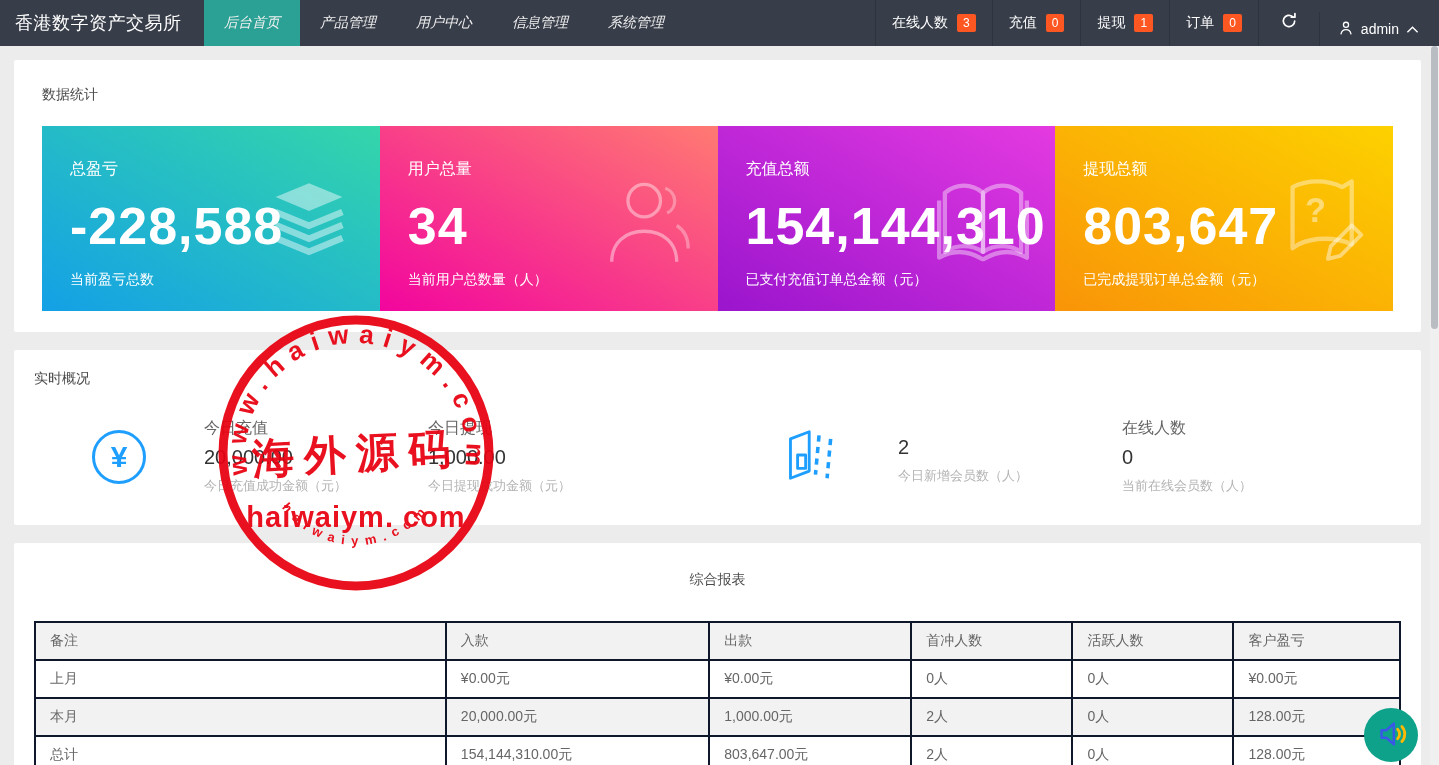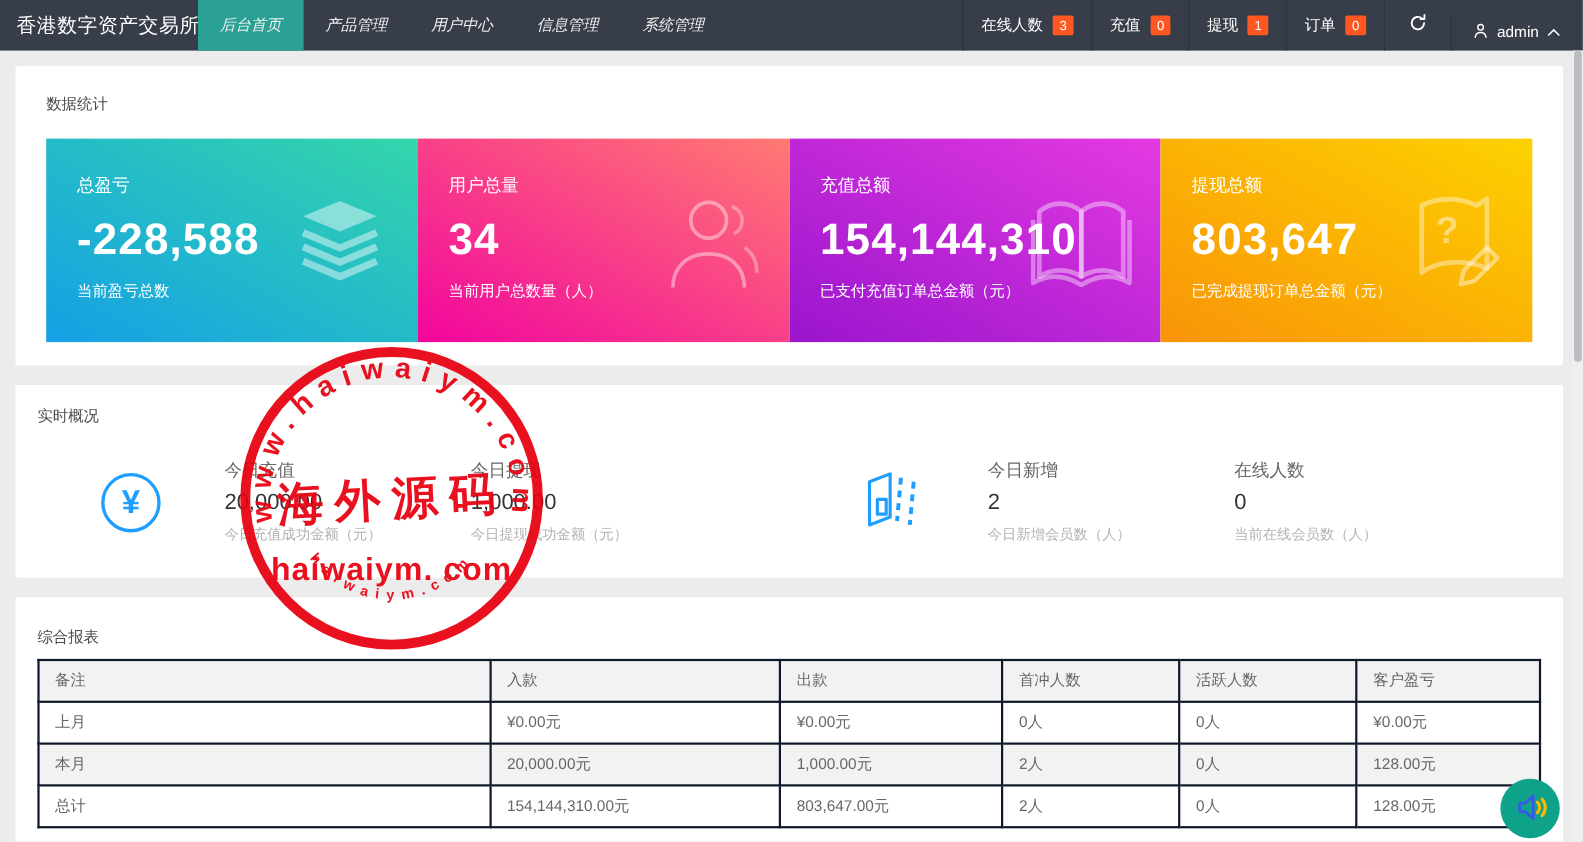--- a/index.html
+++ b/index.html
@@ -9,21 +9,21 @@
     font-family:"Liberation Sans","DejaVu Sans",sans-serif;
     position:relative;
   }
 
   
   .navbar {
     height:46px; background:#373d49; display:flex; align-items:stretch;
     color:#fff; position:relative; z-index:10;
   }
   .brand {
-    width:180px; display:flex; align-items:center; padding-left:15px;
+    width:204px; display:flex; align-items:center; padding-left:15px;
     font-size:18px; letter-spacing:.5px; color:#fff; white-space:nowrap;
   }
   .menu { display:flex; align-items:stretch; list-style:none; }
   .menu-item {
     width:96px; display:flex; align-items:center; justify-content:center;
     font-size:14px; color:#f0f0f0; cursor:pointer;font-style:italic;
   }
   .menu-item.active { background:#2aa194; }
   .nav-right { margin-left:auto; display:flex; align-items:stretch; }
   .status-item {
@@ -52,42 +52,42 @@
   .cards { display:flex; }
   .card {
     flex:1; height:185px; color:#fff; padding:33px 28px 0; position:relative;
     overflow:hidden; cursor:default;
   }
   .card-grad-1 { background:linear-gradient(to top right,#14a0e6,#34d6aa); }
   .card-grad-2 { background:linear-gradient(to top right,#f2059e,#ff7a72); }
   .card-grad-3 { background:linear-gradient(to top right,#9a15cd,#e43ae1); }
   .card-grad-4 { background:linear-gradient(to top right,#f99408,#fdd100); }
   .card-label { font-size:16px; }
-  .card-value { font-size:40px; font-weight:bold; margin:16px 0 15px; letter-spacing:1px; }
+  .card-value { font-size:52px; font-weight:bold; margin:16px 0 15px; letter-spacing:1px; }
   .card-desc  { font-size:14px; }
   .card-icon  { position:absolute; right:26px; top:50%; transform:translateY(-46%); }
 
   
   .realtime-panel { padding:20px 20px 30px; }
   .rt-row { display:flex; align-items:center; margin-top:30px; }
   .yen-circle {
     margin-left:58px; width:54px; height:54px; border:3px solid #1e9fff;
     border-radius:50%; display:flex; align-items:center; justify-content:center;
     color:#1e9fff; font-size:30px; font-weight:bold; flex:none;
   }
   .metric { width:224px; flex:none; }
   .metric.m1 { margin-left:58px; }
   .metric .m-label { font-size:16px; color:#666; }
   .metric .m-value { font-size:20px; color:#333; margin:7px 0 8px; }
   .metric .m-desc  { font-size:13px; color:#b3b3b3; }
   .prism-wrap { margin-left:134px; margin-right:62px; flex:none; }
 
   
   .report-panel { padding:28px 20px 20px; }
-  .report-panel .panel-title { margin-bottom:10px; }
+  .report-panel .panel-title { margin-bottom:32px;text-align:center; }
   table { width:100%; border-collapse:collapse; table-layout:fixed; }
   th, td {
     border:2px solid #0f172a; height:38px; text-align:left;
     padding-left:14px; font-size:14px; font-weight:normal;
   }
   th { background:#f2f2f2; color:#666; }
   td { color:#666; }
   tbody tr:nth-child(2) { background:#f2f2f2; }
   col.c1{width:30.1%} col.c2{width:19.3%} col.c3{width:14.8%}
   col.c4{width:11.8%} col.c5{width:11.8%} col.c6{width:12.2%}
@@ -266,21 +266,20 @@
     <span class="prism-wrap">
       <svg width="50" height="56" viewBox="0 0 56 60">
         <path d="M5 12 26 4v44L5 56Z" fill="none" stroke="#1e9fff" stroke-width="3.2" stroke-linejoin="round"></path>
         <path d="M13 30h9v15h-9z" fill="none" stroke="#1e9fff" stroke-width="3.2" stroke-linejoin="round"></path>
         <line x1="37" y1="8" x2="33" y2="52" stroke="#1e9fff" stroke-width="4" stroke-dasharray="7 6"></line>
         <line x1="50" y1="12" x2="46" y2="56" stroke="#1e9fff" stroke-width="4" stroke-dasharray="7 6"></line>
       </svg>
     </span>
 
     <div class="metric">
-      <div class="m-label">今日新增</div>
       <div class="m-value">2</div>
       <div class="m-desc">今日新增会员数（人）</div>
     </div>
 
     <div class="metric">
       <div class="m-label">在线人数</div>
       <div class="m-value">0</div>
       <div class="m-desc">当前在线会员数（人）</div>
     </div>
 

